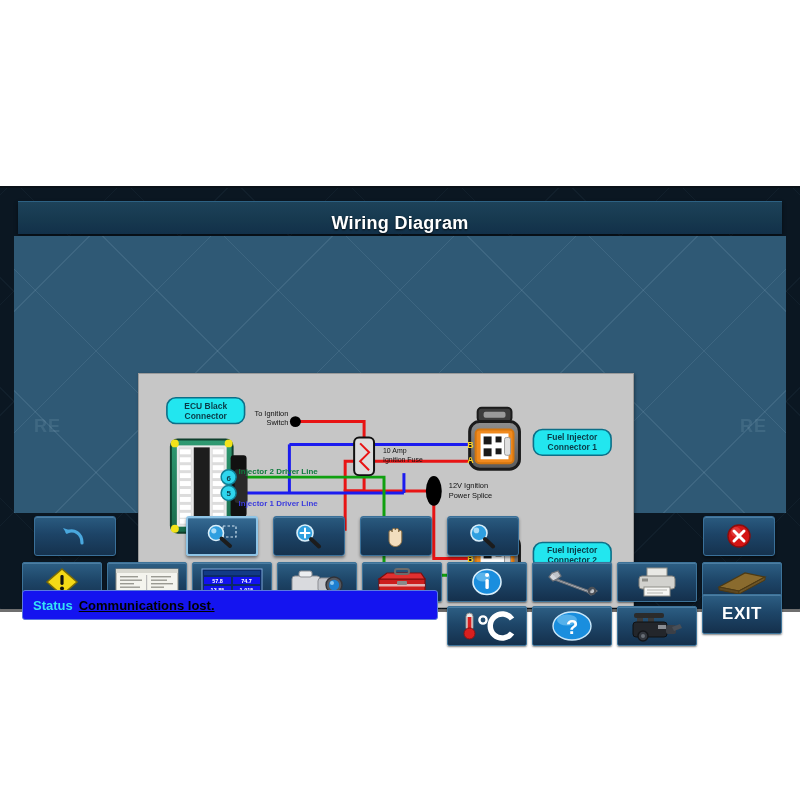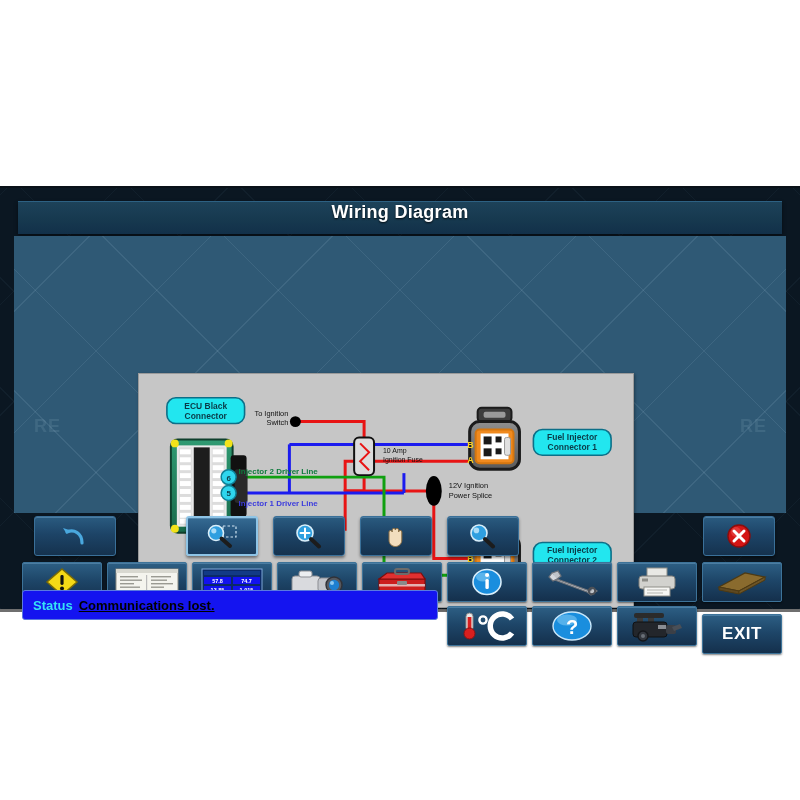--- a/index.html
+++ b/index.html
@@ -22,21 +22,21 @@
       repeating-linear-gradient(45deg, rgba(120,170,200,.055) 0 1px, transparent 1px 78px),
       repeating-linear-gradient(-45deg, rgba(120,170,200,.055) 0 1px, transparent 1px 78px);
   }
 
   
   #title-bar{
     position:absolute;left:18px;top:13px;width:764px;height:33px;
     background:linear-gradient(180deg,#1d4259 0%,#173a50 50%,#123049 100%);
     border-top:1px solid #2d6183;
     box-shadow:0 2px 4px rgba(0,0,0,.45);
-    display:flex;align-items:flex-start;justify-content:center;
+    display:flex;align-items:flex-end;justify-content:center;
     box-sizing:border-box;
   }
   #title-bar .ttl{
     color:#ffffff;font-size:18px;font-weight:bold;letter-spacing:.3px;
     text-shadow:0 1px 2px rgba(0,0,0,.8);
   }
 
   
   #content-area{
     position:absolute;left:14px;top:48px;width:772px;height:277px;
@@ -458,17 +458,17 @@
         <rect x="20" y="9" width="6" height="5" fill="#3a3a3a"></rect>
         <rect x="5" y="13" width="34" height="15" rx="3" fill="#23262b" stroke="#0e1013" stroke-width="1"></rect>
         <rect x="38" y="16" width="10" height="9" rx="2" fill="#3b3f46"></rect>
         <circle cx="15" cy="27" r="5" fill="#33373e" stroke="#14161a" stroke-width="1.4"></circle>
         <circle cx="15" cy="27" r="2" fill="#6a7078"></circle>
         <path d="M44,18 L52,15 L54,19 L46,22 Z" fill="#4a4f57"></path>
         <rect x="30" y="16" width="8" height="4" fill="#8a8d93"></rect>
       </svg>
     </div>
 
-    <div class="icnbtn" style="left:688px;top:52px;width:80px;height:40px;">
+    <div class="icnbtn" style="left:688px;top:32px;width:80px;height:40px;">
       <span class="exit-txt">EXIT</span>
     </div>
   </div>
 </div>
 
 </body></html>

